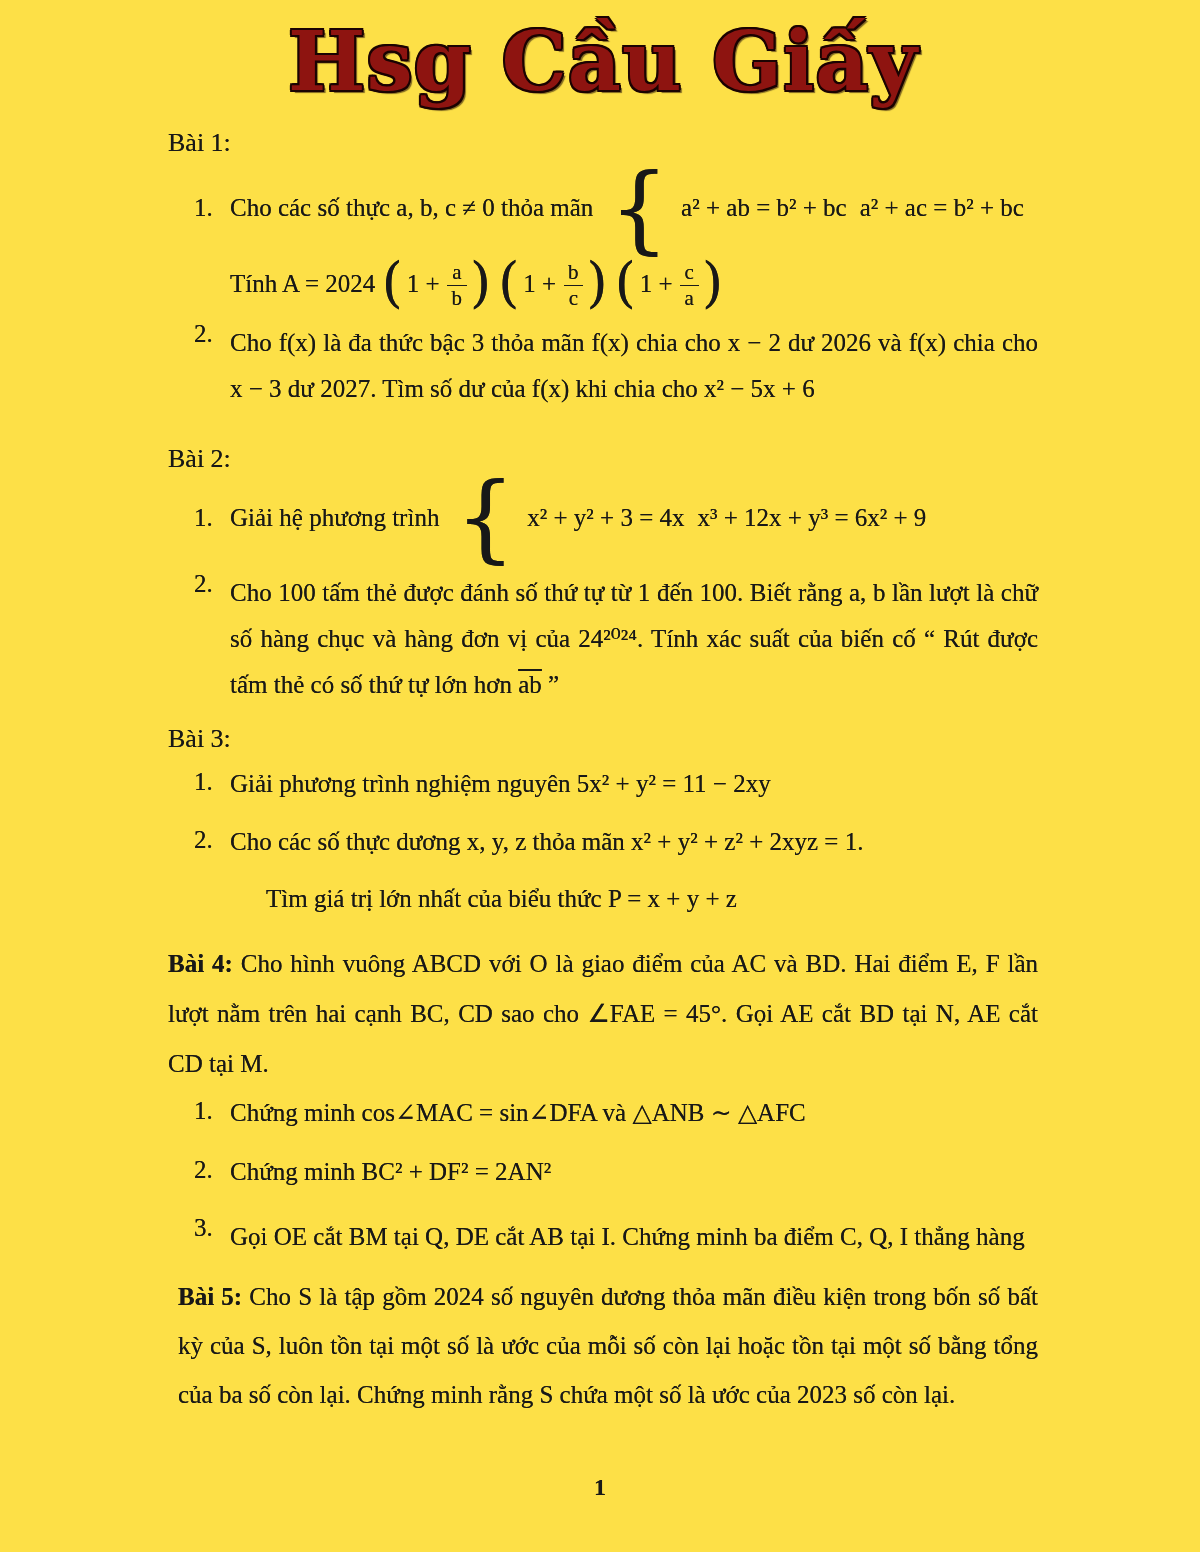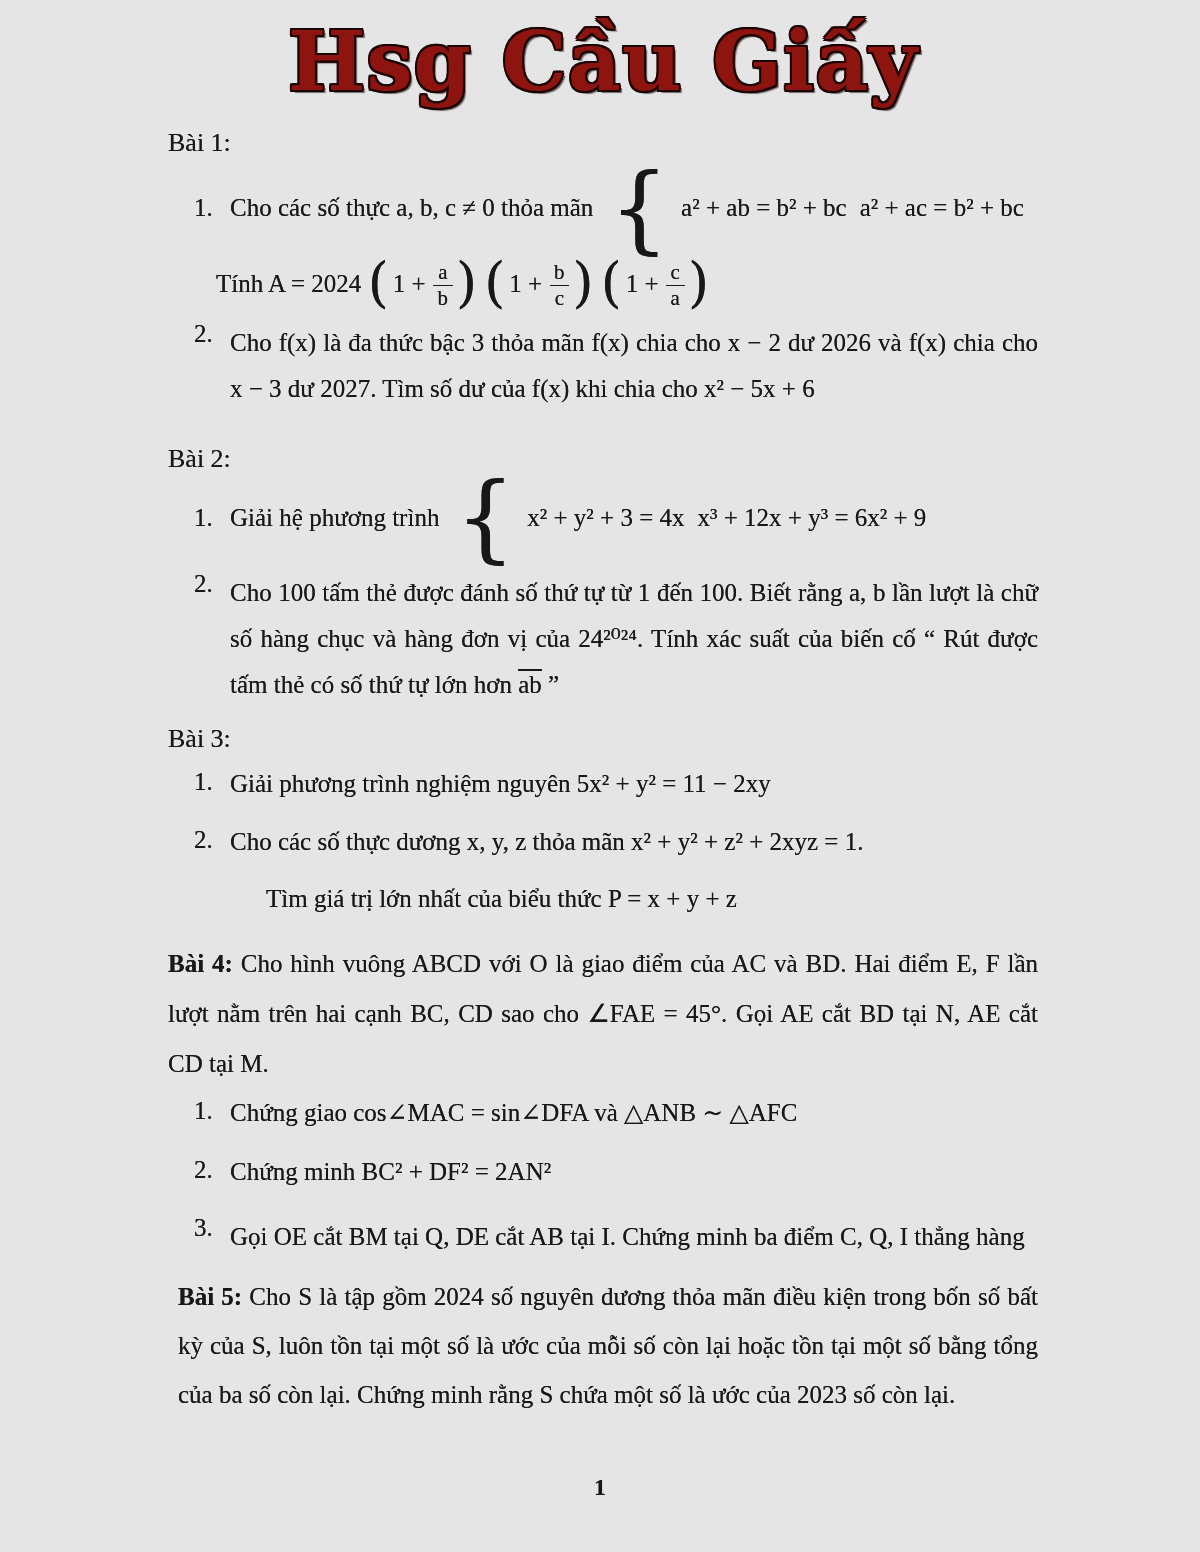--- a/index.html
+++ b/index.html
@@ -1,20 +1,20 @@
 <!DOCTYPE html>
 <html><head>
 <meta charset="utf-8">
 <style>
   html, body { margin:0; padding:0; background:#ffffff; }
   .page {
     position: relative;
     width: 1200px;
     height: 1552px;
-    background: #e5e5e5;
+    background: #fde047;
     box-sizing: border-box;
     padding: 20px 162px 0 168px;
     font-family: "Liberation Serif", "DejaVu Serif", serif;
     color: #181818;
     font-size: 25px;
     overflow: hidden;
     text-shadow: 0 0 0.6px rgba(10,10,10,0.75);
   }
   
   .title {
@@ -48,21 +48,21 @@
   .sysrow .no { flex: 0 0 36px; margin-left: 26px; }
   .sys { display: inline-flex; align-items: center; margin-left: 16px; }
   .brace {
     font-family: "DejaVu Serif", serif;
     font-size: 94px; font-weight: 400;
     line-height: 0.9; transform: scaleY(1.02);
     margin-right: 12px;
   }
   .eqs { display: flex; flex-direction: row; gap: 13px; line-height: 1.2; }
   
-  .compute { display: flex; align-items: center; margin-left: 48px; }
+  .compute { display: flex; align-items: center; margin-left: 62px; }
   .factor { display: inline-flex; align-items: center; margin-right: 7px; }
   .paren {
     font-family: "DejaVu Serif", serif;
     font-size: 54px; font-weight: 400; line-height: 0;
     position: relative; top: -1px;
   }
   .fpre { margin: 0 7px 0 4px; }
   .frac {
     display: inline-flex; flex-direction: column; align-items: center;
     font-size: 21px; line-height: 1.05; position: relative; top: 1px;
@@ -186,21 +186,21 @@
     <span class="no">2.</span>
     <span class="it oneline">Cho các số thực dương x, y, z thỏa mãn x² + y² + z² + 2xyz = 1.</span>
   </div>
 
   <div id="bai3-item2b" class="indent oneline">Tìm giá trị lớn nhất của biểu thức P = x + y + z</div>
 
   <p id="bai4-p" class="para lh200" style="margin:24px 0 0 0;"><span class="blabel">Bài 4:</span><span> Cho hình vuông ABCD với O là giao điểm của AC và BD. Hai điểm E, F lần lượt nằm trên hai cạnh BC, CD sao cho ∠FAE = 45°. Gọi AE cắt BD tại N, AE cắt CD tại M.</span></p>
 
   <div id="bai4-item1" class="li">
     <span class="no">1.</span>
-    <span class="it oneline">Chứng giao cos∠MAC = sin∠DFA và △ANB ∼ △AFC</span>
+    <span class="it oneline">Chứng minh cos∠MAC = sin∠DFA và △ANB ∼ △AFC</span>
   </div>
 
   <div id="bai4-item2" class="li">
     <span class="no">2.</span>
     <span class="it oneline">Chứng minh BC² + DF² = 2AN²</span>
   </div>
 
   <div id="bai4-item3" class="li">
     <span class="no">3.</span>
     <span class="it wrap184">Gọi OE cắt BM tại Q, DE cắt AB tại I. Chứng minh ba điểm C, Q, I thẳng hàng</span>

